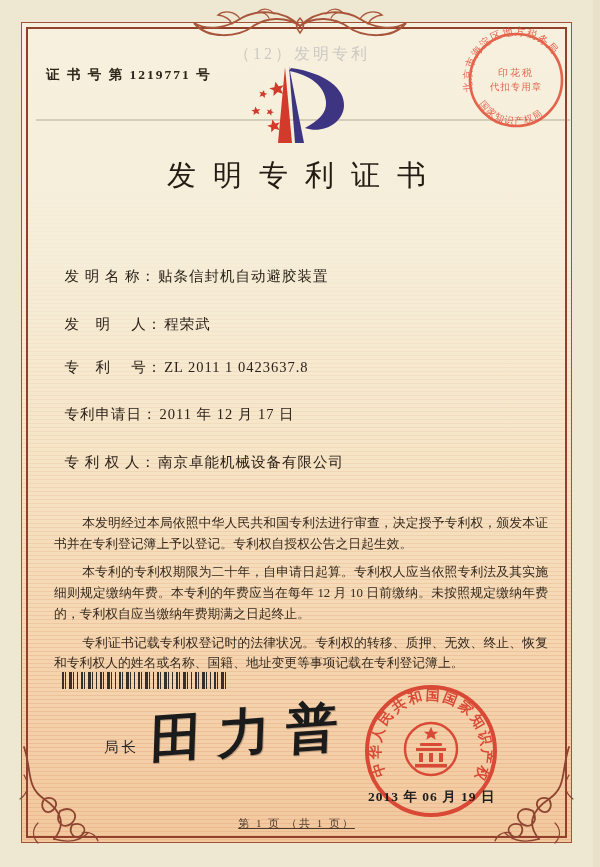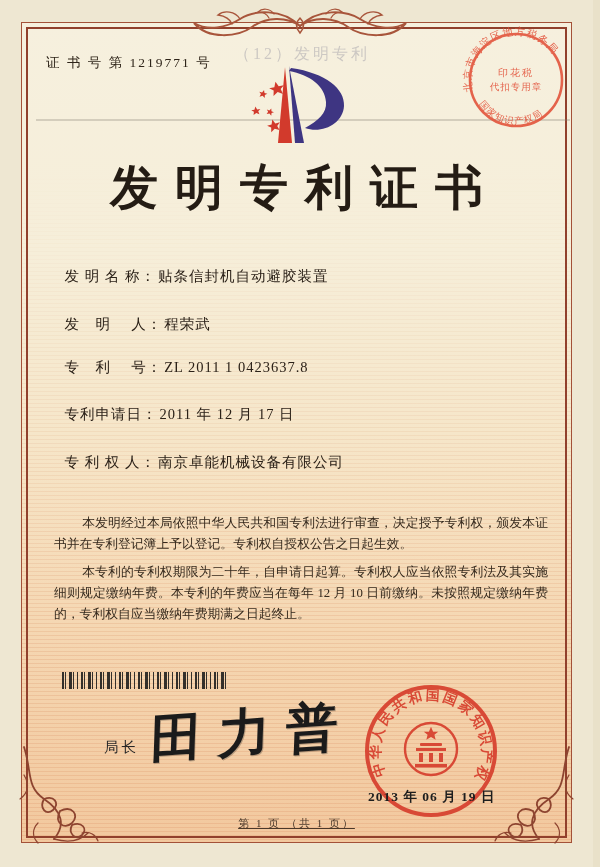--- a/index.html
+++ b/index.html
@@ -34,27 +34,27 @@
   .flourish.br{right:16px;bottom:22px;}
   .ghost{
     position:absolute;left:234px;top:44px;font-size:16px;letter-spacing:3px;
     color:rgba(110,110,135,.30);white-space:nowrap;
   }
   .ghost-rule{
     position:absolute;left:36px;top:119px;width:534px;height:2px;
     background:rgba(125,118,108,.28);
   }
   .cert-no{
-    position:absolute;left:46px;top:54px;font-size:13.5px;letter-spacing:2px;
-    color:#2e2419;white-space:nowrap;
+    position:absolute;left:46px;top:66px;font-size:13.5px;letter-spacing:2px;
+    color:#2e2419;white-space:nowrap;font-weight:bold;
   }
   .logo{position:absolute;left:230px;top:56px;width:140px;height:95px;}
   .title{
     position:absolute;left:0;top:156px;width:100%;text-align:center;
-    font-size:48px;font-weight:700;letter-spacing:17px;text-indent:17px;
+    font-size:29px;font-weight:400;letter-spacing:17px;text-indent:17px;
     color:#241c14;
   }
   .field{position:absolute;left:46px;font-size:14.5px;white-space:pre;color:#2b2118;letter-spacing:1px;}
   .fvalue{margin-left:2px;}
   .paras{
     position:absolute;left:46px;top:505px;width:510px;
     font-size:12.8px;line-height:20.7px;text-align:justify;color:#35291d;
   }
   .paras p{margin:8px;text-indent:2.2em;}
   .barcode{
@@ -180,20 +180,21 @@
   <div class="field" style="top:388px">
     <span class="flabel">专利申请日：</span><span class="fvalue">2011 年 12 月 17 日</span>
   </div>
   <div class="field" style="top:436px">
     <span class="flabel">专 利 权 人：</span><span class="fvalue">南京卓能机械设备有限公司</span>
   </div>
 
   <div class="paras">
     <p>本发明经过本局依照中华人民共和国专利法进行审查，决定授予专利权，颁发本证书并在专利登记簿上予以登记。专利权自授权公告之日起生效。</p>
     <p>本专利的专利权期限为二十年，自申请日起算。专利权人应当依照专利法及其实施细则规定缴纳年费。本专利的年费应当在每年 12 月 10 日前缴纳。未按照规定缴纳年费的，专利权自应当缴纳年费期满之日起终止。</p>
+    <p>专利证书记载专利权登记时的法律状况。专利权的转移、质押、无效、终止、恢复和专利权人的姓名或名称、国籍、地址变更等事项记载在专利登记簿上。</p>
   </div>
 
   <div class="barcode"></div>
 
   <div class="sig-label">局长</div>
   <div class="sig-name">田力普</div>
 
   <svg class="seal" viewBox="0 0 150 150">
     <defs>
       <path id="sealRing" d="M30.8,100.5 A51,51 0 1 1 119.2,100.5"></path>

